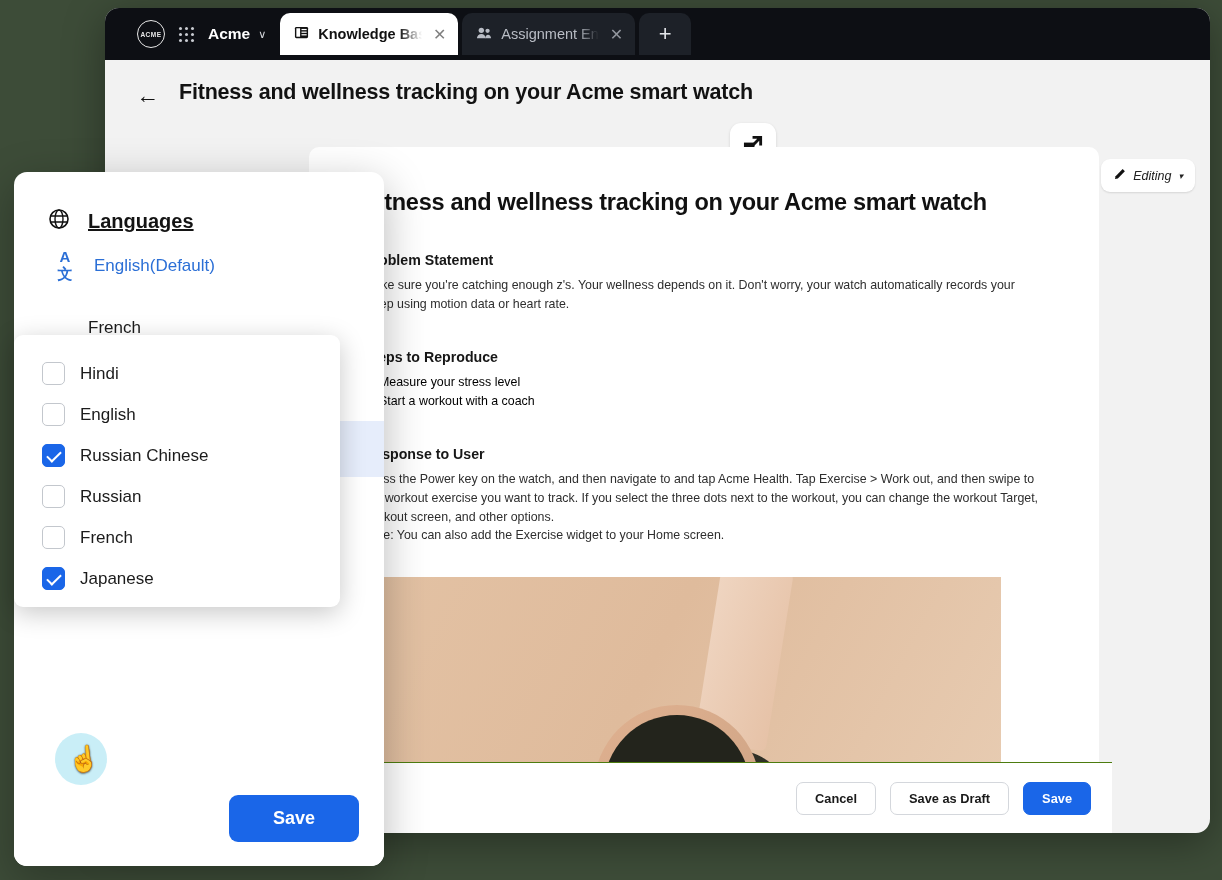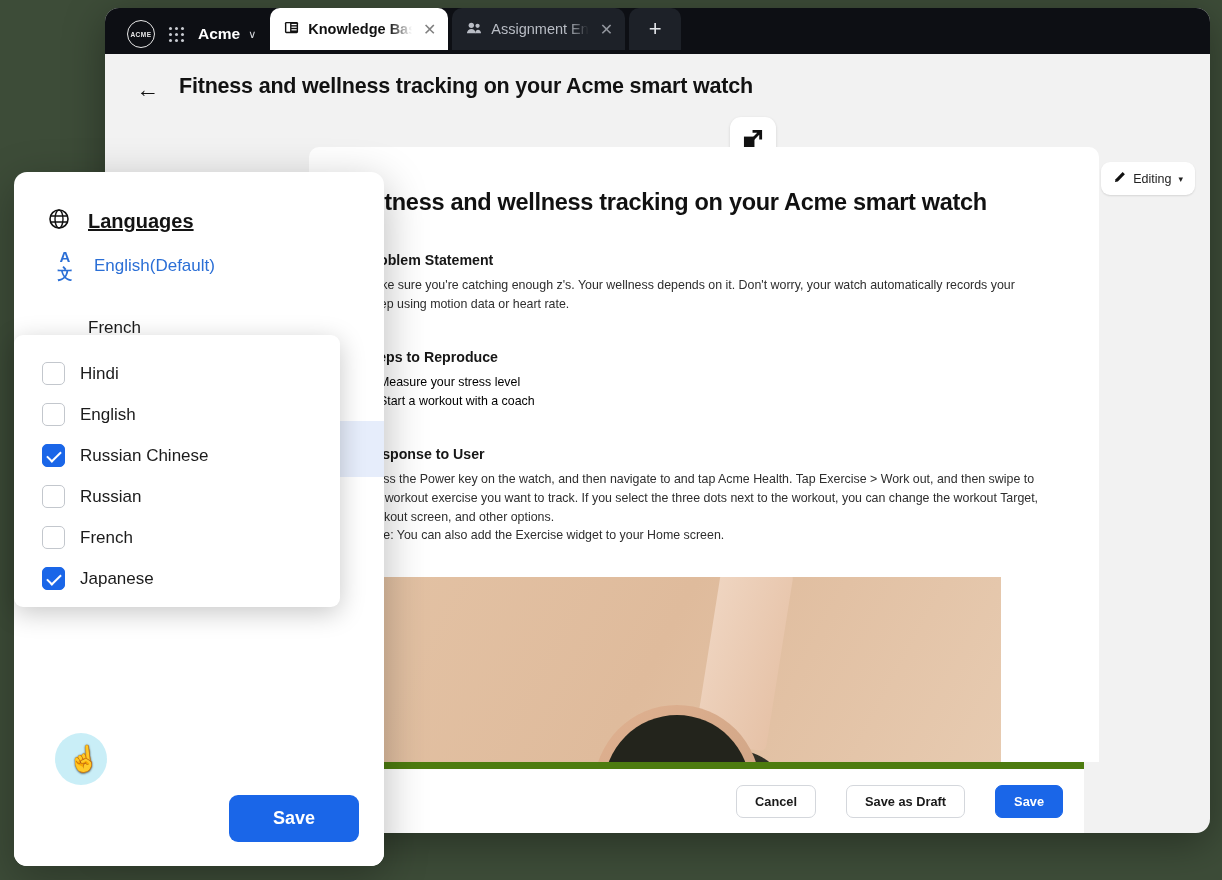--- a/index.html
+++ b/index.html
@@ -15,24 +15,24 @@
   .browser {
     position: absolute; left: 105px; top: 8px;
     width: 1105px; height: 825px;
     background: #f2f2f2;
     border-radius: 14px;
     overflow: hidden;
     box-shadow: 0 10px 40px rgba(0,0,0,.35);
   }
   .tabbar {
     position: relative;
-    height: 46px;
+    height: 52px;
     background: #0d0f14;
-    display: flex; align-items: flex-start;
-    padding-left: 18px;
+    display: flex; align-items: center;
+    padding-left: 28px;
   }
   .brandzone {
     display: flex; align-items: center; gap: 14px;
     height: 52px; padding: 0 14px 0 4px;
   }
   .acme-logo {
     width: 28px; height: 28px; border-radius: 50%;
     border: 1.6px solid #e8e8e8;
     display: flex; align-items: center; justify-content: center;
     color: #e8e8e8; font-size: 6.5px; letter-spacing: .5px; font-weight: 700;
@@ -77,21 +77,21 @@
   .doctitle {
     position: absolute; left: 74px; top: 20px;
     font-size: 21.5px; font-weight: 700; color: #121212; letter-spacing: -.2px;
   }
   .expand-btn {
     position: absolute; left: 625px; top: 63px;
     width: 46px; height: 46px; background: #fff; border-radius: 11px;
     display: flex; align-items: center; justify-content: center;
     box-shadow: 0 1px 3px rgba(0,0,0,.14);
   }
-  .hdr-right { position: absolute; right: 15px; top: 108px; display: flex; gap: 10px; }
+  .hdr-right { position: absolute; right: 15px; top: 99px; display: flex; gap: 10px; font-style: italic; }
   .icon-btn {
     width: 38px; height: 33px; background: #fff; border-radius: 9px;
     display: flex; align-items: center; justify-content: center;
     box-shadow: 0 1px 2px rgba(0,0,0,.12); font-size: 15px;
   }
   .editing-btn {
     height: 33px; background: #fff; border-radius: 9px;
     display: flex; align-items: center; gap: 7px;
     padding: 0 12px; font-size: 12.5px; color: #222;
     box-shadow: 0 1px 2px rgba(0,0,0,.12);
@@ -128,25 +128,25 @@
     position: absolute; left: 230px; top: 128px;
     width: 166px; height: 166px; border-radius: 50%;
     background: linear-gradient(140deg,#e0b190,#caa183);
   }
   .watch-face {
     position: absolute; left: 240px; top: 138px;
     width: 146px; height: 146px; border-radius: 50%;
     background: #23241c;
   }
   .docfooter {
-    position: absolute; left: 294px; top: 762px;
+    position: absolute; left: 322px; top: 762px;
     width: 790px; height: 71px;
-    background: #fff; border-top: 7px solid #4d7c0f;
+    background: #fff; border-top: 1px solid #4d7c0f;
     display: flex; align-items: center; justify-content: flex-end;
-    gap: 30px; padding-right: 21px;
+    gap: 14px; padding-right: 21px;
   }
   .btn { height: 33px; border-radius: 7px; font-size: 12.8px; font-weight: 600;
          display:flex; align-items:center; justify-content:center; padding: 0 18px; }
   .btn-secondary { background: #fff; border: 1px solid #d4d7dc; color: #1a1a1a; }
   .btn-primary { background: #1a66e8; color: #fff; border: 1px solid #1a66e8; }
 
   
   .langpanel {
     position: absolute; left: 14px; top: 172px;
     width: 370px; height: 694px;

